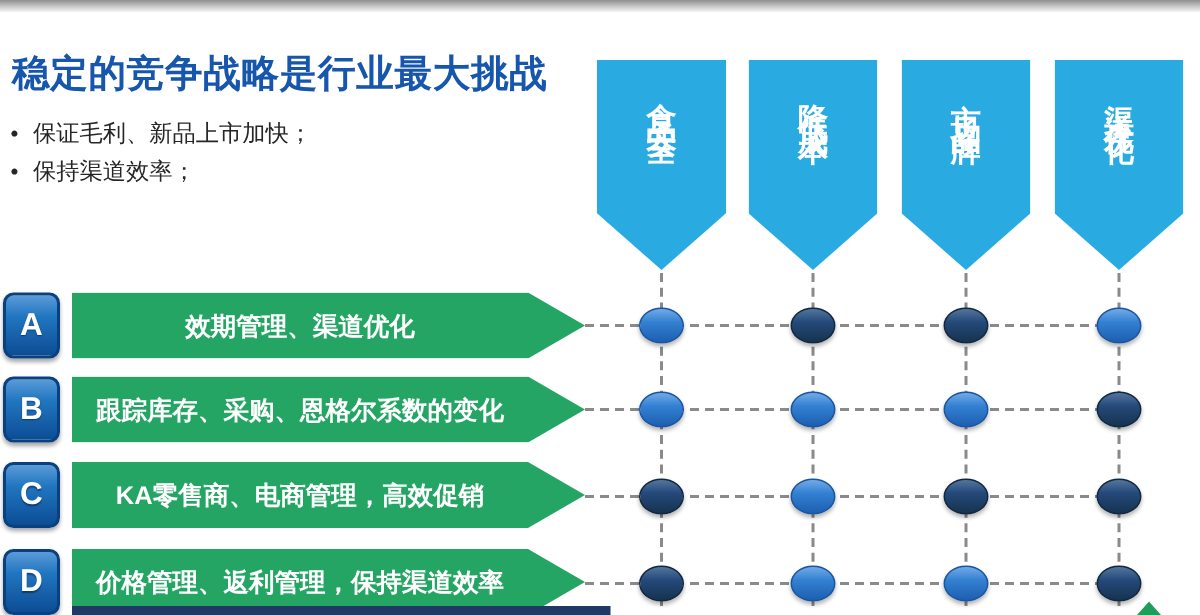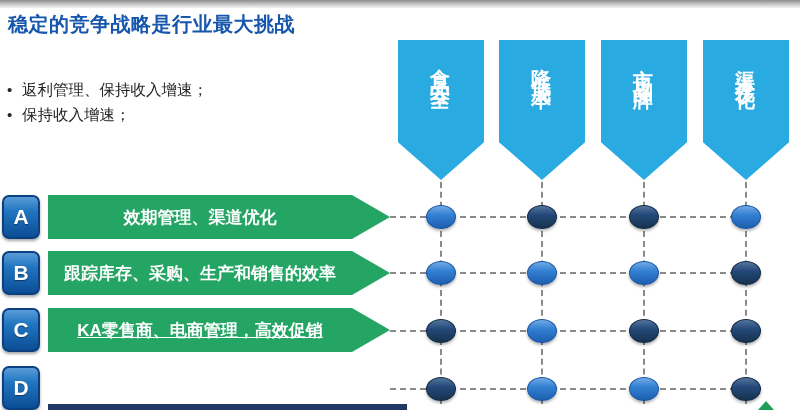--- a/index.html
+++ b/index.html
@@ -16,22 +16,22 @@
   html,body{margin:0;padding:0;background:#fff;}
   .stage{
     position:relative;width:800px;height:410px;background:#ffffff;
     overflow:hidden;font-family:"Liberation Sans","DejaVu Sans",sans-serif;
   }
   .top-bar{
     position:absolute;left:0;top:0;width:800px;height:8px;
     background:linear-gradient(180deg,#8f8f8f 0%,#c9c9c9 55%,#f4f4f4 100%);
   }
   .title{
-    position:absolute;left:8px;top:11px;
-    font-size:20px;font-weight:bold;color:var(--title-blue);
+    position:absolute;left:8px;top:32px;
+    font-size:25px;font-weight:bold;color:var(--title-blue);
     letter-spacing:0.5px;white-space:nowrap;
   }
   .bullets{position:absolute;left:7px;top:79px;width:372px;}
   .bullet-item{display:flex;margin-bottom:3px;}
   .bullet-marker{
     flex:none;width:15px;color:var(--text-dark);font-size:15px;line-height:22px;
   }
   .bullet-marker::before{content:"\2022";}
   .bullet-text{
     width:340px;font-size:15.5px;line-height:22px;color:var(--text-dark);
@@ -100,25 +100,25 @@
 
 <div class="stage">
 
   <div class="top-bar"></div>
 
   <div class="title">稳定的竞争战略是行业最大挑战</div>
 
   <div class="bullets">
     <div class="bullet-item">
       <span class="bullet-marker"></span>
-      <span class="bullet-text">返利管理、保持收入增速；</span>
+      <span class="bullet-text">保证毛利、新品上市加快；</span>
     </div>
     <div class="bullet-item">
       <span class="bullet-marker"></span>
-      <span class="bullet-text">保持收入增速；</span>
+      <span class="bullet-text">保持渠道效率；</span>
     </div>
   </div>
 
   <div class="pennant" style="left:398px;">
     <span class="pennant-label">食品安全</span>
   </div>
   <div class="pennant" style="left:499px;">
     <span class="pennant-label">降低成本</span>
   </div>
   <div class="pennant" style="left:601px;">
@@ -135,26 +135,27 @@
 
   <div class="hline" style="top:216px;"></div>
   <div class="hline" style="top:272px;"></div>
   <div class="hline" style="top:330px;"></div>
   <div class="hline" style="top:388px;"></div>
 
   <div class="row-badge" style="top:195px;">A</div>
   <div class="row-arrow" style="top:195px;">效期管理、渠道优化</div>
 
   <div class="row-badge" style="top:251px;">B</div>
-  <div class="row-arrow" style="top:251px;">跟踪库存、采购、生产和销售的效率</div>
+  <div class="row-arrow" style="top:251px;">跟踪库存、采购、恩格尔系数的变化</div>
 
   <div class="row-badge" style="top:308px;">C</div>
-  <div class="row-arrow" style="top:308px;text-decoration:underline;">KA零售商、电商管理，高效促销</div>
+  <div class="row-arrow" style="top:308px;">KA零售商、电商管理，高效促销</div>
 
   <div class="row-badge" style="top:366px;">D</div>
+  <div class="row-arrow" style="top:366px;">价格管理、返利管理，保持渠道效率</div>
 
   <div id="dot-layer">
       <div class="dot bright" style="left: 441px; top: 217px;"></div>
       <div class="dot dark" style="left: 542px; top: 217px;"></div>
       <div class="dot dark" style="left: 644px; top: 217px;"></div>
       <div class="dot bright" style="left: 746px; top: 217px;"></div>
       <div class="dot bright" style="left: 441px; top: 273px;"></div>
       <div class="dot bright" style="left: 542px; top: 273px;"></div>
       <div class="dot bright" style="left: 644px; top: 273px;"></div>
       <div class="dot dark" style="left: 746px; top: 273px;"></div>

